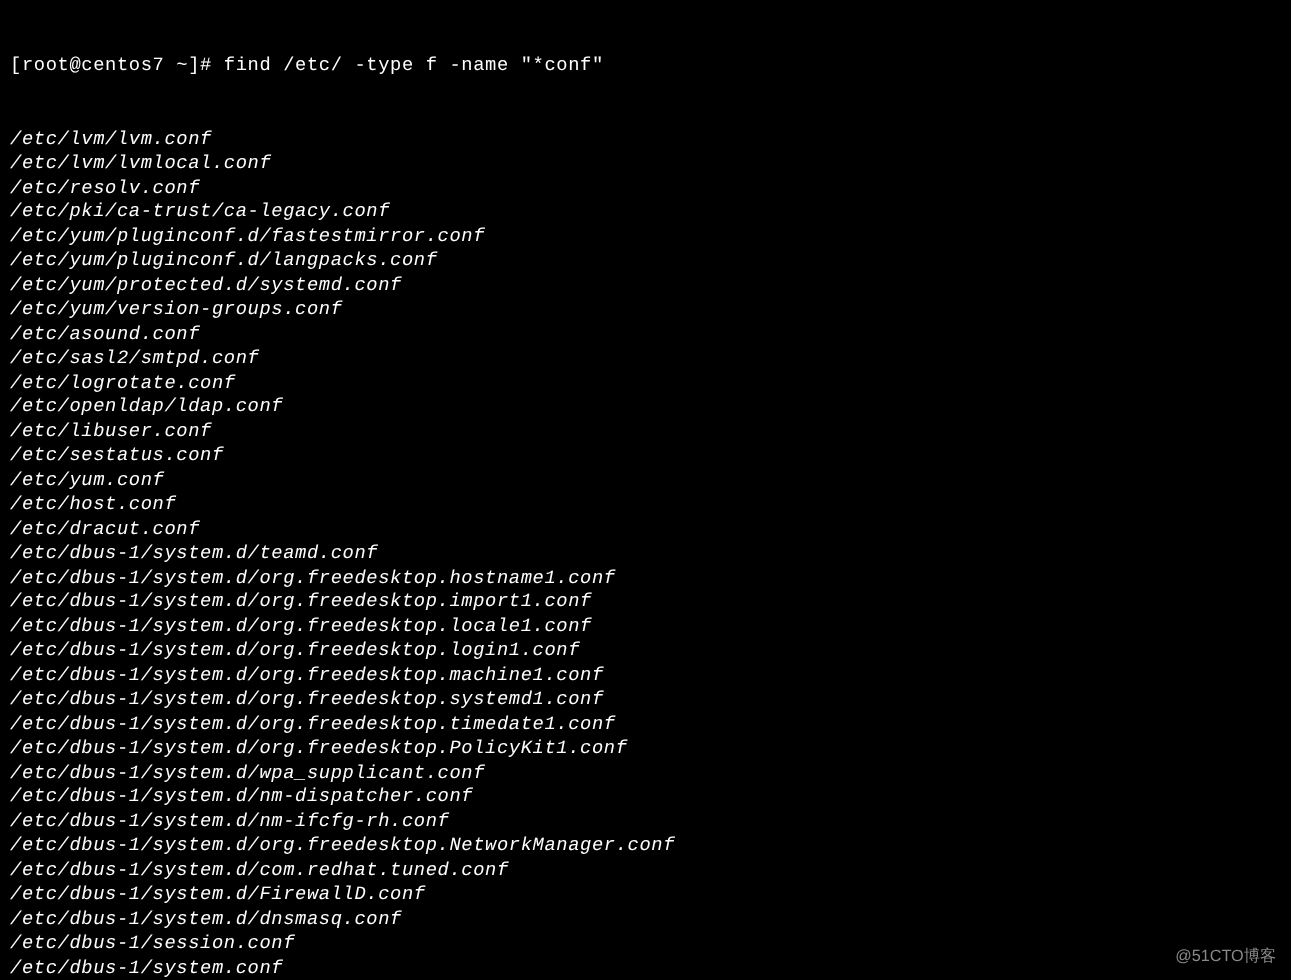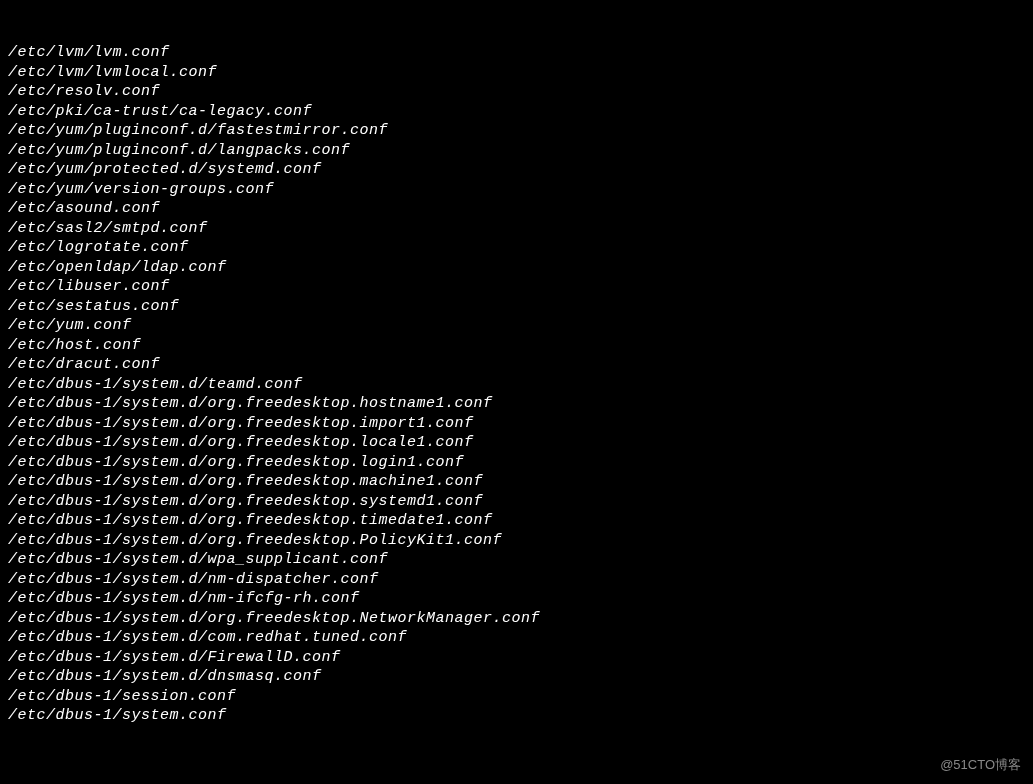--- a/index.html
+++ b/index.html
@@ -38,16 +38,17 @@
       font-size: 13px;
       font-family: Arial, sans-serif;
       letter-spacing: 0;
       text-align: right;
     }
   </style>
 </head>
 <body>
 
 <div class="terminal">
+  <span class="prompt-line"><span>[root@centos7 ~]# </span><span>find /etc/ -type f -name "*conf"</span></span>
   <div id="output-container"><span class="output-line">/etc/lvm/lvm.conf</span><span class="output-line">/etc/lvm/lvmlocal.conf</span><span class="output-line">/etc/resolv.conf</span><span class="output-line">/etc/pki/ca-trust/ca-legacy.conf</span><span class="output-line">/etc/yum/pluginconf.d/fastestmirror.conf</span><span class="output-line">/etc/yum/pluginconf.d/langpacks.conf</span><span class="output-line">/etc/yum/protected.d/systemd.conf</span><span class="output-line">/etc/yum/version-groups.conf</span><span class="output-line">/etc/asound.conf</span><span class="output-line">/etc/sasl2/smtpd.conf</span><span class="output-line">/etc/logrotate.conf</span><span class="output-line">/etc/openldap/ldap.conf</span><span class="output-line">/etc/libuser.conf</span><span class="output-line">/etc/sestatus.conf</span><span class="output-line">/etc/yum.conf</span><span class="output-line">/etc/host.conf</span><span class="output-line">/etc/dracut.conf</span><span class="output-line">/etc/dbus-1/system.d/teamd.conf</span><span class="output-line">/etc/dbus-1/system.d/org.freedesktop.hostname1.conf</span><span class="output-line">/etc/dbus-1/system.d/org.freedesktop.import1.conf</span><span class="output-line">/etc/dbus-1/system.d/org.freedesktop.locale1.conf</span><span class="output-line">/etc/dbus-1/system.d/org.freedesktop.login1.conf</span><span class="output-line">/etc/dbus-1/system.d/org.freedesktop.machine1.conf</span><span class="output-line">/etc/dbus-1/system.d/org.freedesktop.systemd1.conf</span><span class="output-line">/etc/dbus-1/system.d/org.freedesktop.timedate1.conf</span><span class="output-line">/etc/dbus-1/system.d/org.freedesktop.PolicyKit1.conf</span><span class="output-line">/etc/dbus-1/system.d/wpa_supplicant.conf</span><span class="output-line">/etc/dbus-1/system.d/nm-dispatcher.conf</span><span class="output-line">/etc/dbus-1/system.d/nm-ifcfg-rh.conf</span><span class="output-line">/etc/dbus-1/system.d/org.freedesktop.NetworkManager.conf</span><span class="output-line">/etc/dbus-1/system.d/com.redhat.tuned.conf</span><span class="output-line">/etc/dbus-1/system.d/FirewallD.conf</span><span class="output-line">/etc/dbus-1/system.d/dnsmasq.conf</span><span class="output-line">/etc/dbus-1/session.conf</span><span class="output-line">/etc/dbus-1/system.conf</span></div>
 </div>
 
 <div class="watermark">@51CTO博客</div>
 
 </body></html>

